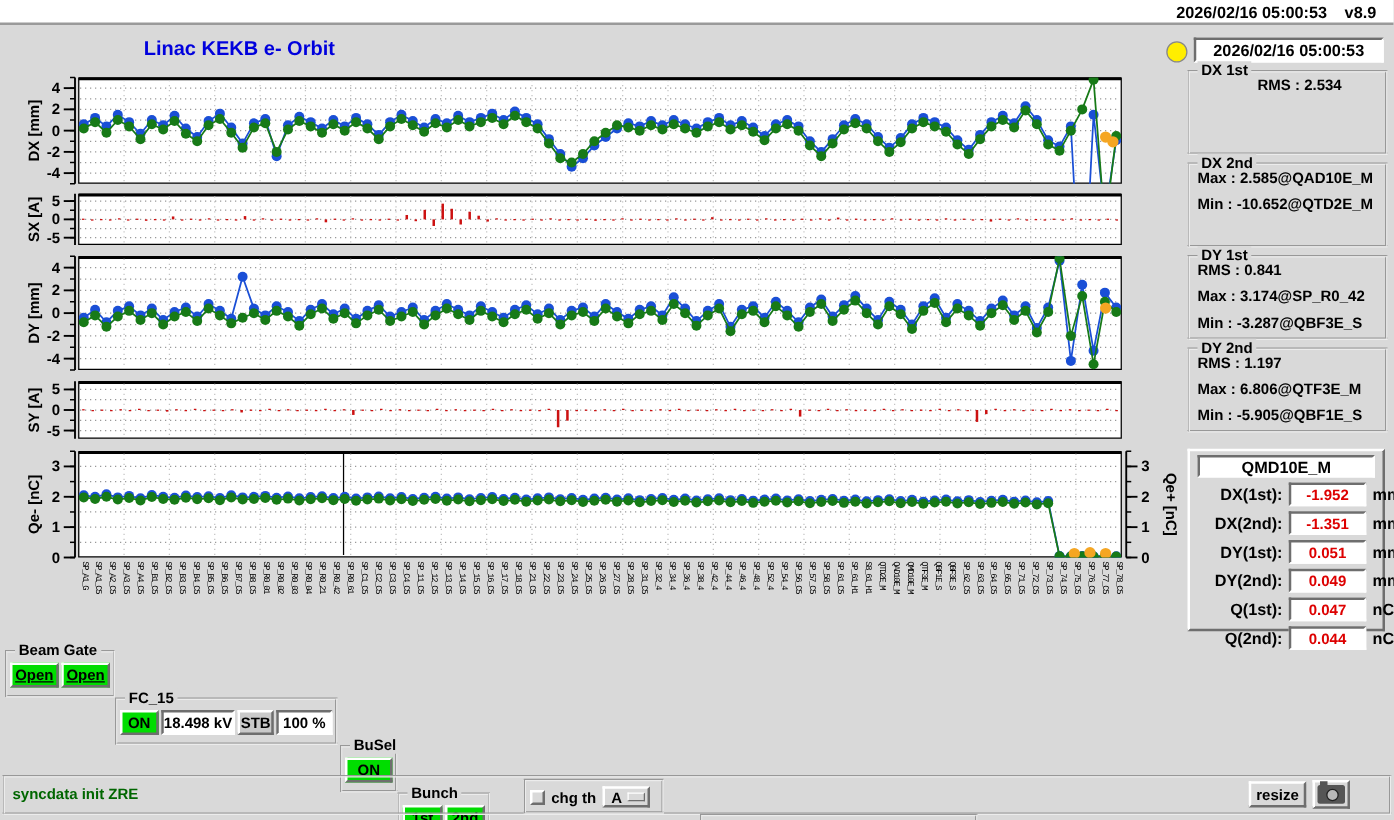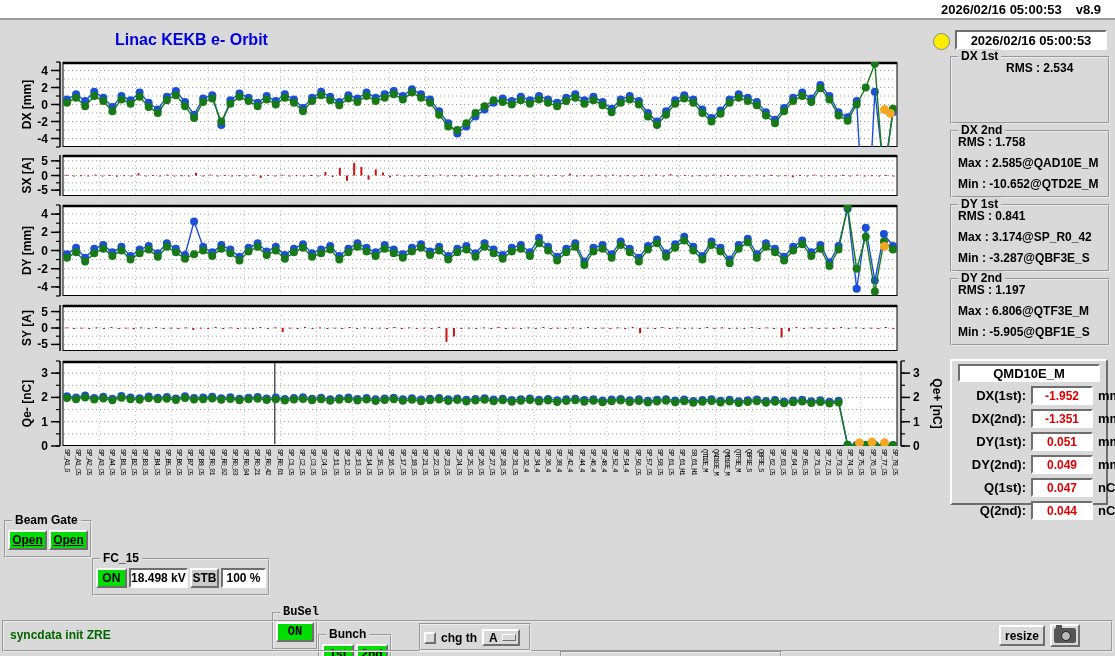--- a/index.html
+++ b/index.html
@@ -1214,21 +1214,20 @@
     <span>SP_78_C5</span>
   </div>
 
 <div id="stats" class="abs" style="left:950px;top:56px;width:160px;">
     <div class="gbox" style="margin-bottom: 6px; height: 64px; background: rgb(217, 217, 217); padding-left: 48px;">
       <span class="legend">DX 1st</span>
       <div class="statrow">RMS :  2.534</div>
     </div>
     <div class="gbox" style="margin-bottom: 6px; height: 64px; background: rgb(217, 217, 217);">
       <span class="legend">DX 2nd</span>
-      <div class="statrow">RMS :  1.758</div>
       <div class="statrow">Max :  2.585@QAD10E_M</div>
       <div class="statrow">Min :  -10.652@QTD2E_M</div>
     </div>
     <div class="gbox" style="margin-bottom: 6px; height: 64px; background: rgb(217, 217, 217);">
       <span class="legend">DY 1st</span>
       <div class="statrow">RMS :  0.841</div>
       <div class="statrow">Max :  3.174@SP_R0_42</div>
       <div class="statrow">Min :  -3.287@QBF3E_S</div>
     </div>
     <div class="gbox" style="margin-bottom: 6px; height: 64px; background: rgb(217, 217, 217);">
@@ -1286,21 +1285,21 @@
 <div class="abs gbox" style="left:92px;top:520px;width:174px;height:34px;">
   <span class="legend">FC_15</span>
   <div style="display:flex;gap:2px;margin:8px 2px 0 2px;">
     <div class="btn green raised" style="width:32px;height:20px;">ON</div>
     <div class="entry sunken" style="width:62px;height:20px;">18.498 kV</div>
     <div class="btn gray raised" style="width:30px;height:20px;">STB</div>
     <div class="entry sunken" style="width:47px;height:20px;">100 %</div>
   </div>
 </div>
 
-<div class="abs gbox" style="left:272px;top:536px;width:42px;height:34px;font-family:Liberation Mono, monospace;">
+<div class="abs gbox" style="left:272px;top:520px;width:42px;height:34px;">
   <span class="legend">BuSel</span>
   <div class="btn green raised" style="height:20px;margin:8px 2px 0 2px;">ON</div>
 </div>
 
 <div class="abs gbox" style="left:318px;top:520px;width:70px;height:34px;">
   <span class="legend">Bunch</span>
   <div style="display:flex;gap:2px;margin:8px 2px 0 2px;">
     <div class="btn green raised" style="flex:1;height:20px;">1st</div>
     <div class="btn green raised" style="flex:1;height:20px;">2nd</div>
   </div>

